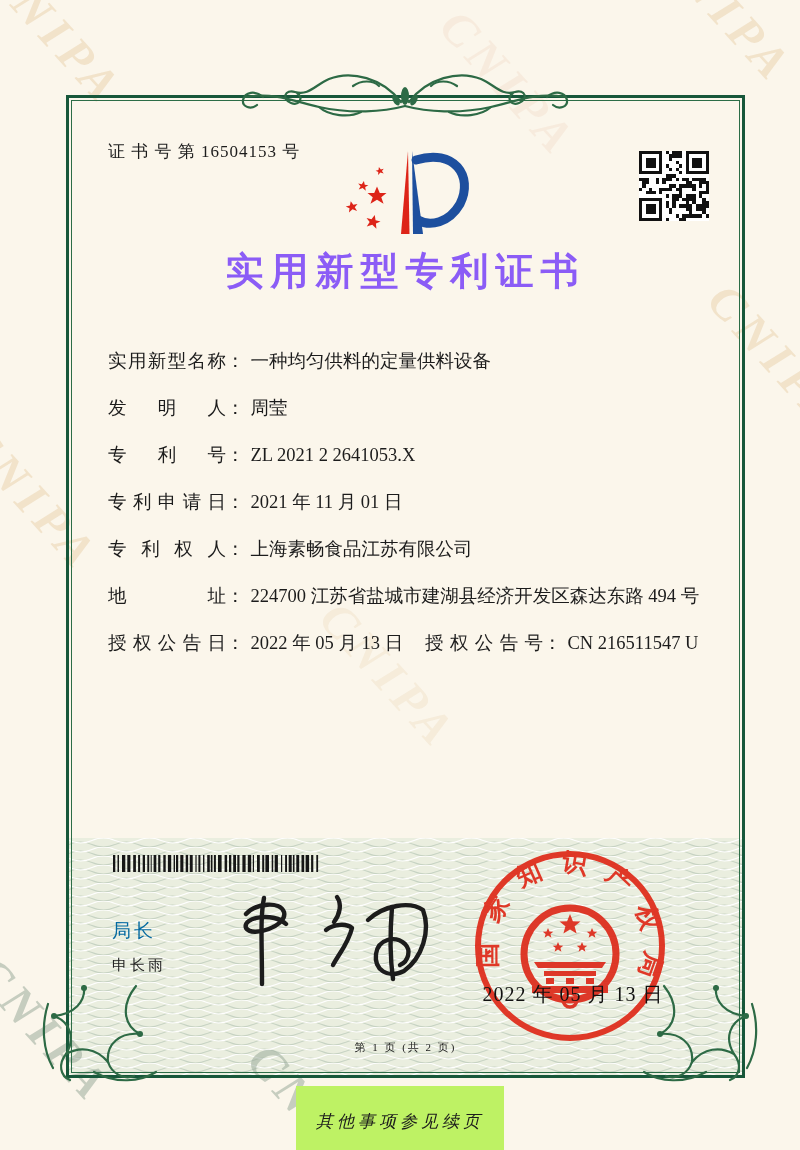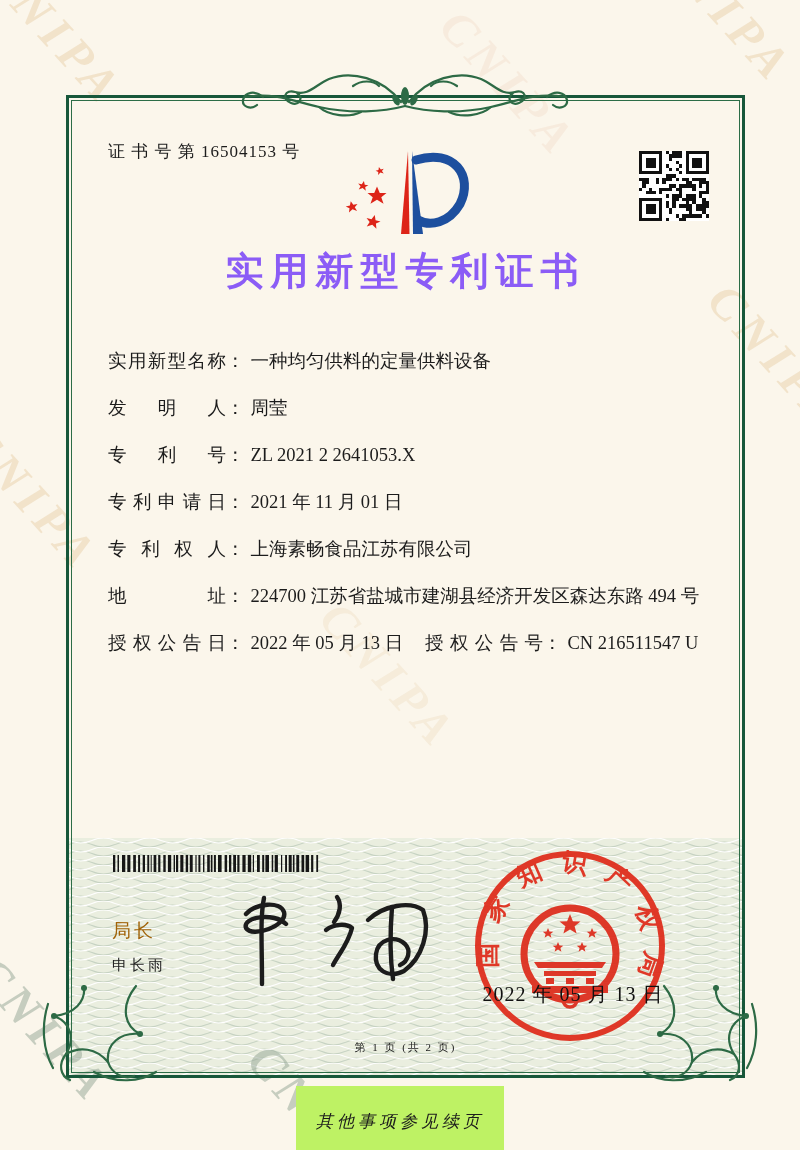--- a/index.html
+++ b/index.html
@@ -55,21 +55,21 @@
   .fgroup2{position:absolute;left:317px;top:0;white-space:nowrap;}
   
   .paras{
     position:absolute;left:100px;top:668px;width:614px;z-index:6;
     font-size:15.5px;line-height:29px;text-align:justify;
   }
   .paras p{margin:0;text-indent:2.1em;}
   
   .barcode{position:absolute;left:113px;top:855px;z-index:6;}
   .signer-title{position:absolute;left:112px;top:918px;z-index:6;
-    font-family:Liberation Mono, monospace;font-size:19px;letter-spacing:3px;color:#a16207;}
+    font-family:Liberation Mono, monospace;font-size:19px;letter-spacing:3px;color:#0369a1;}
   .signer-name{position:absolute;left:112px;top:956px;z-index:6;
     font-family:"Liberation Sans","DejaVu Sans",sans-serif;font-size:15px;letter-spacing:3px;color:#222;}
   .signature{position:absolute;left:222px;top:886px;z-index:7;}
   .seal{position:absolute;left:464px;top:850px;z-index:6;opacity:.93;}
   .seal-date{position:absolute;left:470px;top:981px;width:206px;text-align:center;z-index:7;
     font-size:20px;color:#111;letter-spacing:1px;}
   .page-info{position:absolute;left:66px;top:1040px;width:679px;text-align:center;z-index:6;
     font-size:11px;letter-spacing:2px;}
   .footer-note{
     position:absolute;left:50%;transform:translateX(-50%);top:1086px;z-index:6;

